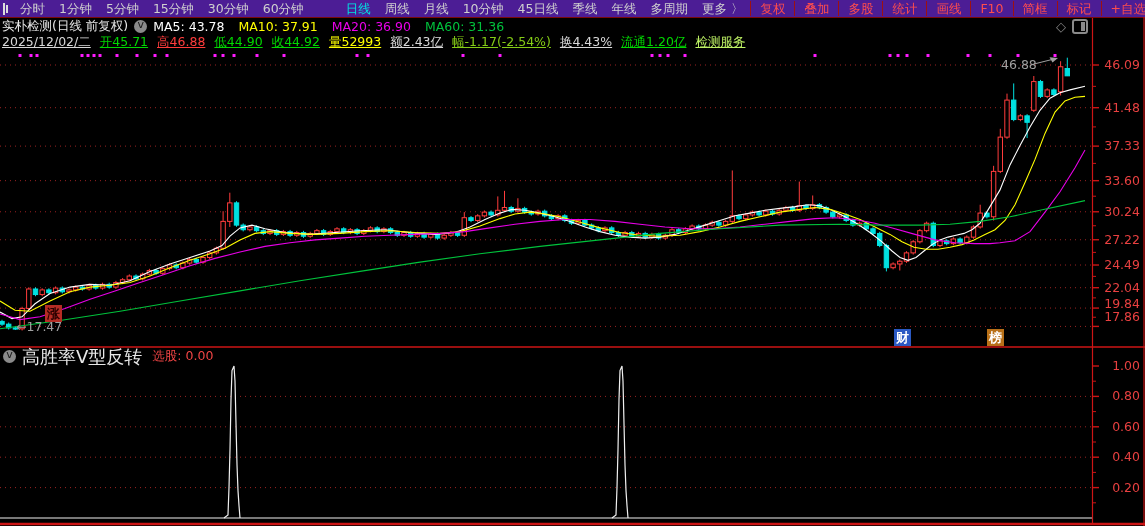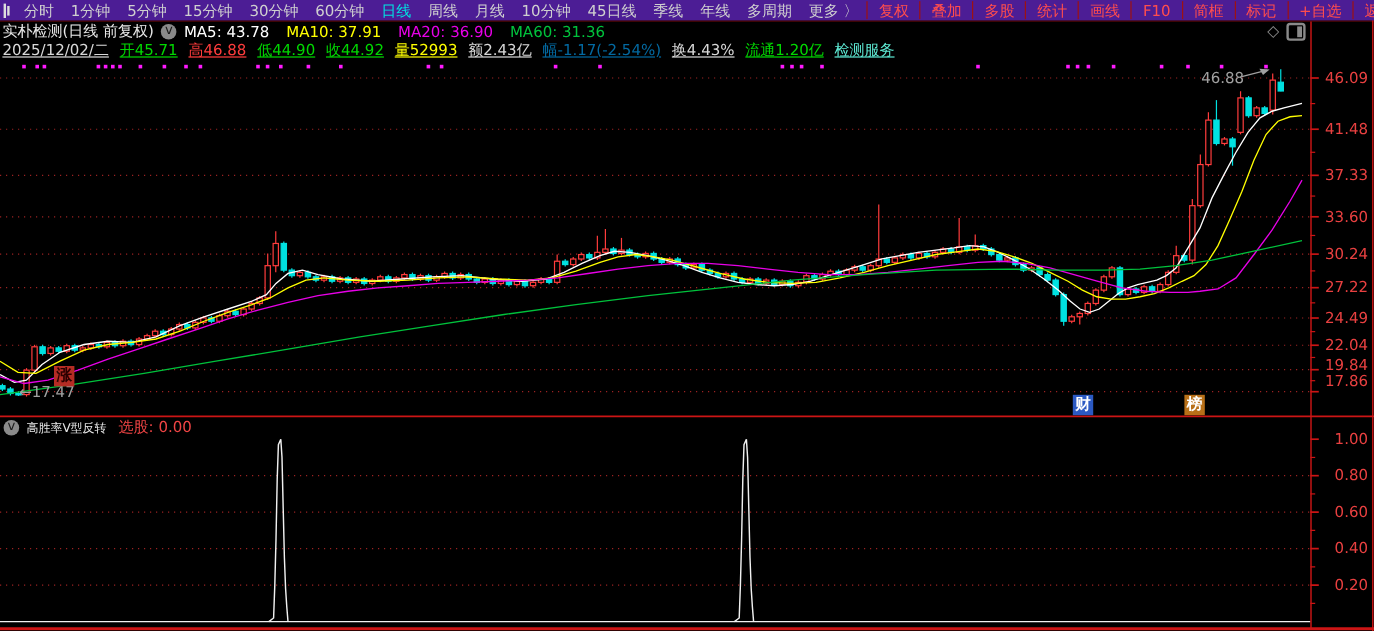--- a/index.html
+++ b/index.html
@@ -22,21 +22,21 @@
   .mas{display:flex;}
   .ma{font-size:12.5px;margin-right:14px;white-space:nowrap;}
   .row3{position:absolute;left:2px;top:35px;height:15px;display:flex;align-items:center;z-index:4;}
   .info{font-size:12.5px;margin-right:9px;white-space:nowrap;text-decoration:underline;}
   .corner-icons{position:absolute;left:1056px;top:19px;z-index:4;display:flex;align-items:center;}
   .diamond{color:#8a8a8a;font-size:13px;margin-right:6px;}
   .pageicon{width:12px;height:11px;border:2px solid #8a8a8a;border-radius:3px;position:relative;}
   .pageicon span{position:absolute;right:1px;top:1px;bottom:1px;width:4px;background:#8a8a8a;}
   .badge{position:absolute;z-index:4;font-size:13px;line-height:17px;width:17px;height:17px;text-align:center;font-weight:bold;}
   .subheader{position:absolute;left:3px;top:349px;height:15px;display:flex;align-items:center;z-index:4;}
-  .sub-title{color:#e8e8e8;font-size:10px;margin-right:10px;white-space:nowrap;}
+  .sub-title{color:#e8e8e8;font-size:18px;margin-right:10px;white-space:nowrap;}
   .sub-value{color:#ef4444;font-size:12.5px;white-space:nowrap;}
   .annot{position:absolute;z-index:3;font-size:12.5px;color:#a0a0a0;white-space:nowrap;}
 </style>
 </head>
 <body>
 
 <div id="screen">
 
   <svg id="chart-svg" width="1145" height="526">
       <line x1="0" y1="65" x2="1092" y2="65" stroke="#9b2222" stroke-width="1" stroke-dasharray="1 4"></line>
@@ -471,21 +471,21 @@
         <span></span>
       </span>
     <span class="tb-divider"></span>
     <div class="menu">
         <span class="menu-item">分时</span>
         <span class="menu-item">1分钟</span>
         <span class="menu-item">5分钟</span>
         <span class="menu-item">15分钟</span>
         <span class="menu-item">30分钟</span>
         <span class="menu-item">60分钟</span>
-        <span class="menu-item" style="color: rgb(0, 225, 225);">日线</span>
+        <span class="menu-item" style="color: rgb(0, 225, 225); margin-left: 28px;">日线</span>
         <span class="menu-item">周线</span>
         <span class="menu-item">月线</span>
         <span class="menu-item">10分钟</span>
         <span class="menu-item">45日线</span>
         <span class="menu-item">季线</span>
         <span class="menu-item">年线</span>
         <span class="menu-item">多周期</span>
         <span class="menu-item">更多 〉</span>
       </div>
     <div class="rbtns">
@@ -514,24 +514,24 @@
   </div>
 
   <div class="row3">
       <span class="info" style="color: rgb(216, 216, 216);">2025/12/02/二</span>
       <span class="info" style="color: rgb(0, 216, 0);">开45.71</span>
       <span class="info" style="color: rgb(255, 60, 60);">高46.88</span>
       <span class="info" style="color: rgb(0, 216, 0);">低44.90</span>
       <span class="info" style="color: rgb(0, 216, 0);">收44.92</span>
       <span class="info" style="color: rgb(255, 255, 0);">量52993</span>
       <span class="info" style="color: rgb(216, 216, 216);">额2.43亿</span>
-      <span class="info" style="color: #0369a1;">幅-1.17(-2.54%)</span>
+      <span class="info" style="color: #84cc16;">幅-1.17(-2.54%)</span>
       <span class="info" style="color: rgb(216, 216, 216);">换4.43%</span>
       <span class="info" style="color: rgb(0, 216, 0);">流通1.20亿</span>
-      <span class="info" style="color: #5eead4;">检测服务</span>
+      <span class="info" style="color: #bef264;">检测服务</span>
     </div>
 
   <div class="corner-icons">
     <span class="diamond">◇</span>
     <span class="pageicon">
         <span></span>
       </span>
   </div>
 
   <div class="annot" id="low-annot" style="left:16px;top:319px;">←17.47</div>

